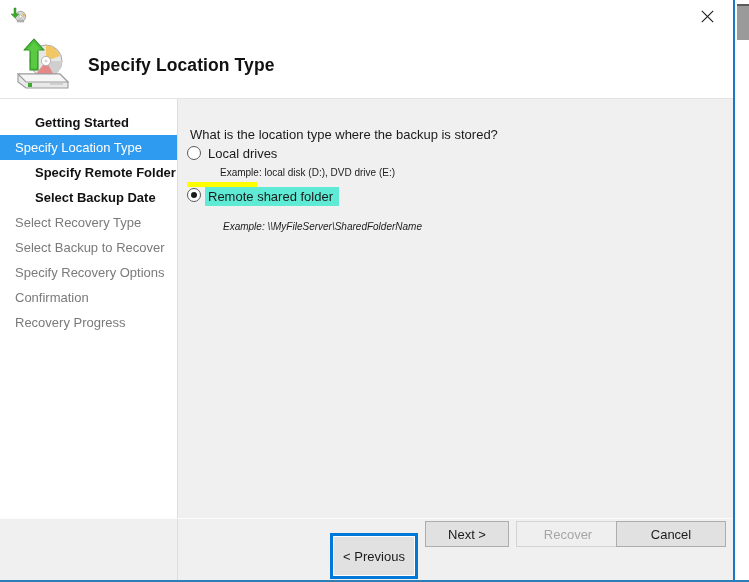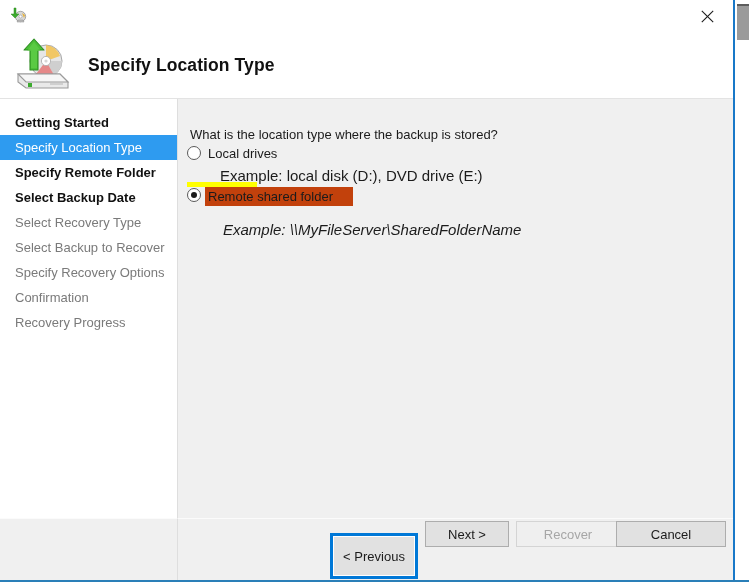--- a/index.html
+++ b/index.html
@@ -152,20 +152,21 @@
     line-height: 25px;
     padding-left: 15px;
     font-size: 13px;
     color: #7a7a7a;
     white-space: nowrap;
     cursor: default;
   }
   .nav-item.done {
     color: #111111;
     font-weight: bold;
+    margin-left: 20px;
   }
   .nav-item.current {
     background: #2e9bf0;
     color: #ffffff;
     font-weight: normal;
   }
   #nav-list { padding-top: 11px; }
 
   #content {
     position: absolute;
@@ -214,27 +215,27 @@
   .option-label {
     position: absolute;
     left: 21px;
     top: 0px;
     font-size: 13px;
     color: #1b1b1b;
     white-space: nowrap;
     line-height: 17px;
   }
   .option-label.hl {
-    background: #c2410c;
-    padding: 1px 20px 1px 3px;
+    background: #5eead4;
+    padding: 1px 6px 1px 3px;
     margin-left: -3px;
   }
   .example-line {
     position: absolute;
-    font-size: 15px;
+    font-size: 10px;
     color: #1b1b1b;
     white-space: nowrap;
   }
   .hl-strip {
     position: absolute;
     background: #ffff00;
   }
 
   
   #buttonbar {

